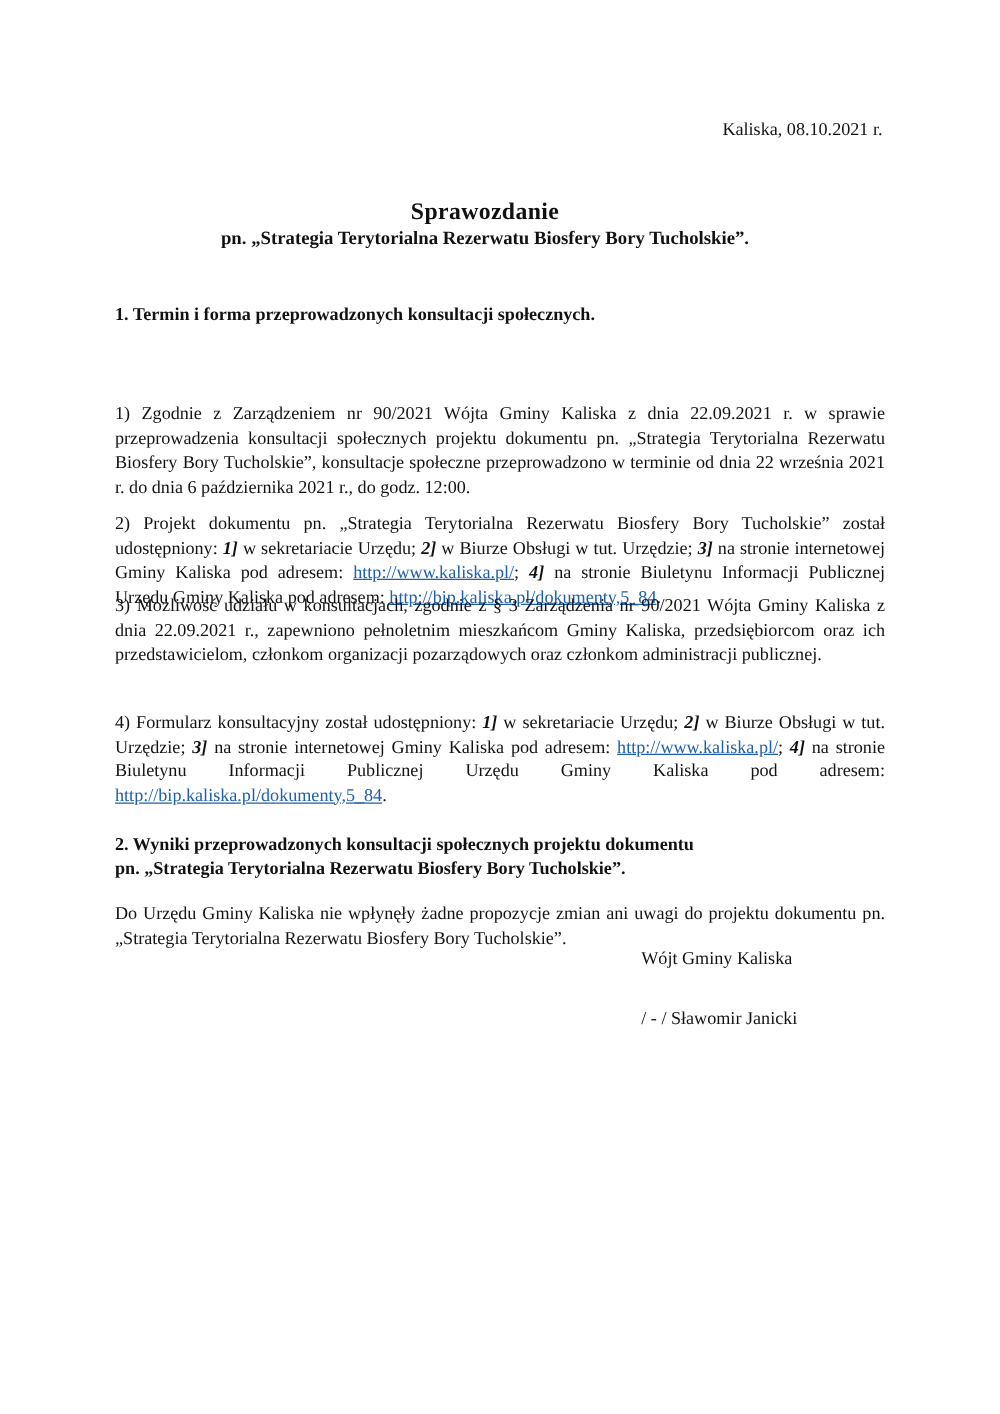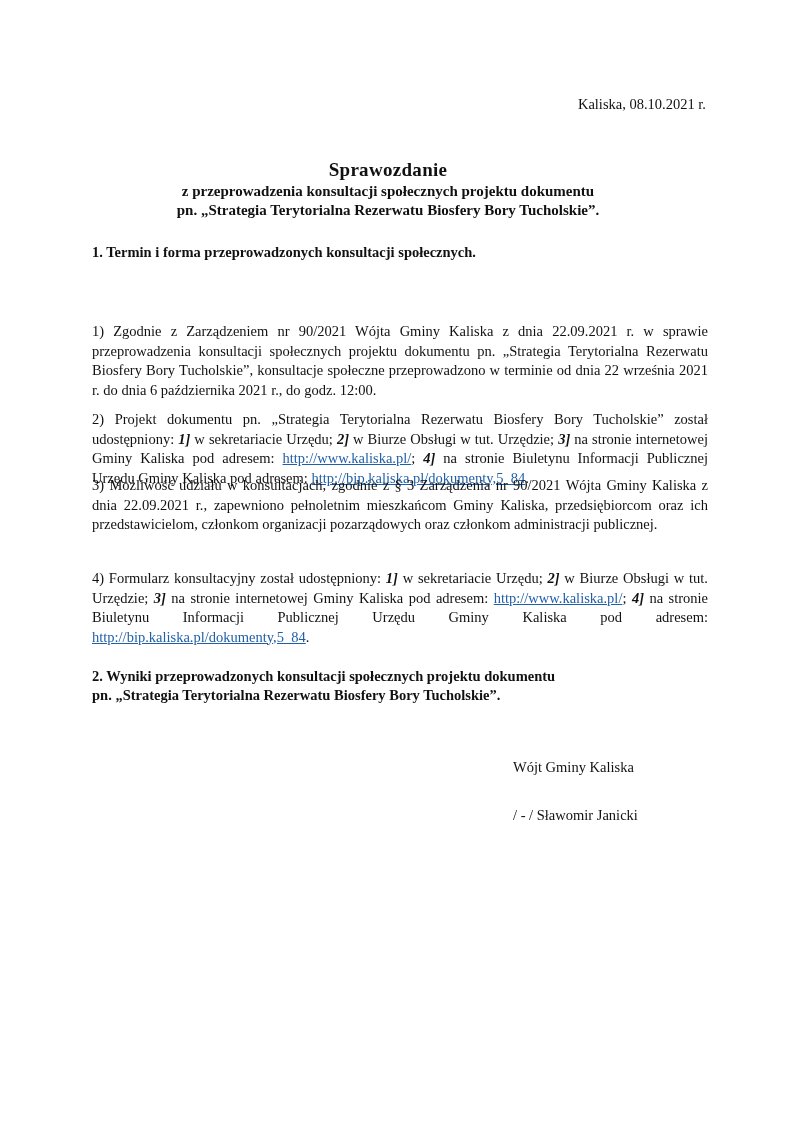--- a/index.html
+++ b/index.html
@@ -19,35 +19,35 @@
   .sig { position: absolute; left: 513px; font-size: 14.5px; }
 </style>
 </head>
 <body>
 
 <div class="page">
   <div class="date">Kaliska, 08.10.2021 r.</div>
 
   <div class="title-block">
     <div class="title">Sprawozdanie</div>
-    <div class="subtitle">z przeprowadzenia konsultacji społecznych projektu dokumentu</div>
     <div class="subtitle">pn. „Strategia Terytorialna Rezerwatu Biosfery Bory Tucholskie”.</div>
   </div>
 
   <div class="section-head" style="top:243px;">1. Termin i forma przeprowadzonych konsultacji społecznych.</div>
 
   <div class="para" style="top:282px;">1) Zgodnie z Zarządzeniem nr 90/2021 Wójta Gminy Kaliska z dnia 22.09.2021 r. w sprawie przeprowadzenia konsultacji społecznych projektu dokumentu pn. „Strategia Terytorialna Rezerwatu Biosfery Bory Tucholskie”, konsultacje społeczne przeprowadzono w terminie od dnia 22 września 2021 r. do dnia 6 października 2021 r., do godz. 12:00.</div>
 
   <div class="para" style="top:370px;"><span>2) Projekt dokumentu pn. „Strategia Terytorialna Rezerwatu Biosfery Bory Tucholskie” został udostępniony: </span><span class="bi">1]</span><span> w sekretariacie Urzędu; </span><span class="bi">2]</span><span> w Biurze Obsługi w tut. Urzędzie; </span><span class="bi">3]</span><span> na stronie internetowej Gminy Kaliska pod adresem: </span><a href="#" style="color: rgb(31, 95, 168);">http://www.kaliska.pl/</a><span>; </span><span class="bi">4]</span><span> na stronie Biuletynu Informacji Publicznej Urzędu Gminy Kaliska pod adresem: </span><a href="#" style="color: rgb(31, 95, 168);">http://bip.kaliska.pl/dokumenty,5_84</a><span>.</span></div>
 
   <div class="para" style="top:436px;">3) Możliwość udziału w konsultacjach, zgodnie z § 3 Zarządzenia nr 90/2021 Wójta Gminy Kaliska z dnia 22.09.2021 r., zapewniono pełnoletnim mieszkańcom Gminy Kaliska, przedsiębiorcom oraz ich przedstawicielom, członkom organizacji pozarządowych oraz członkom administracji publicznej.</div>
 
   <div class="para" style="top:529px;"><span>4) Formularz konsultacyjny został udostępniony: </span><span class="bi">1]</span><span> w sekretariacie Urzędu; </span><span class="bi">2]</span><span> w Biurze Obsługi w tut. Urzędzie; </span><span class="bi">3]</span><span> na stronie internetowej Gminy Kaliska pod adresem: </span><a href="#" style="color: rgb(31, 95, 168);">http://www.kaliska.pl/</a><span>; </span><span class="bi">4]</span><span> na stronie Biuletynu Informacji Publicznej Urzędu Gminy Kaliska pod adresem: </span><a href="#" style="color: rgb(31, 95, 168);">http://bip.kaliska.pl/dokumenty,5_84</a><span>.</span></div>
 
   <div class="section-head" style="top:627px;margin-top:40px;">
     <div>2. Wyniki przeprowadzonych konsultacji społecznych projektu dokumentu</div>
     <div>pn. „Strategia Terytorialna Rezerwatu Biosfery Bory Tucholskie”.</div>
   </div>
 
+  <div class="para" style="top:682px;">Do Urzędu Gminy Kaliska nie wpłynęły żadne propozycje zmian ani uwagi do projektu dokumentu pn. „Strategia Terytorialna Rezerwatu Biosfery Bory Tucholskie”.</div>
 
   <div class="sig" style="top:759px;">Wójt Gminy Kaliska</div>
   <div class="sig" style="top:795px;margin-top:12px;">/ - / Sławomir Janicki</div>
 </div>
 
 </body></html>

